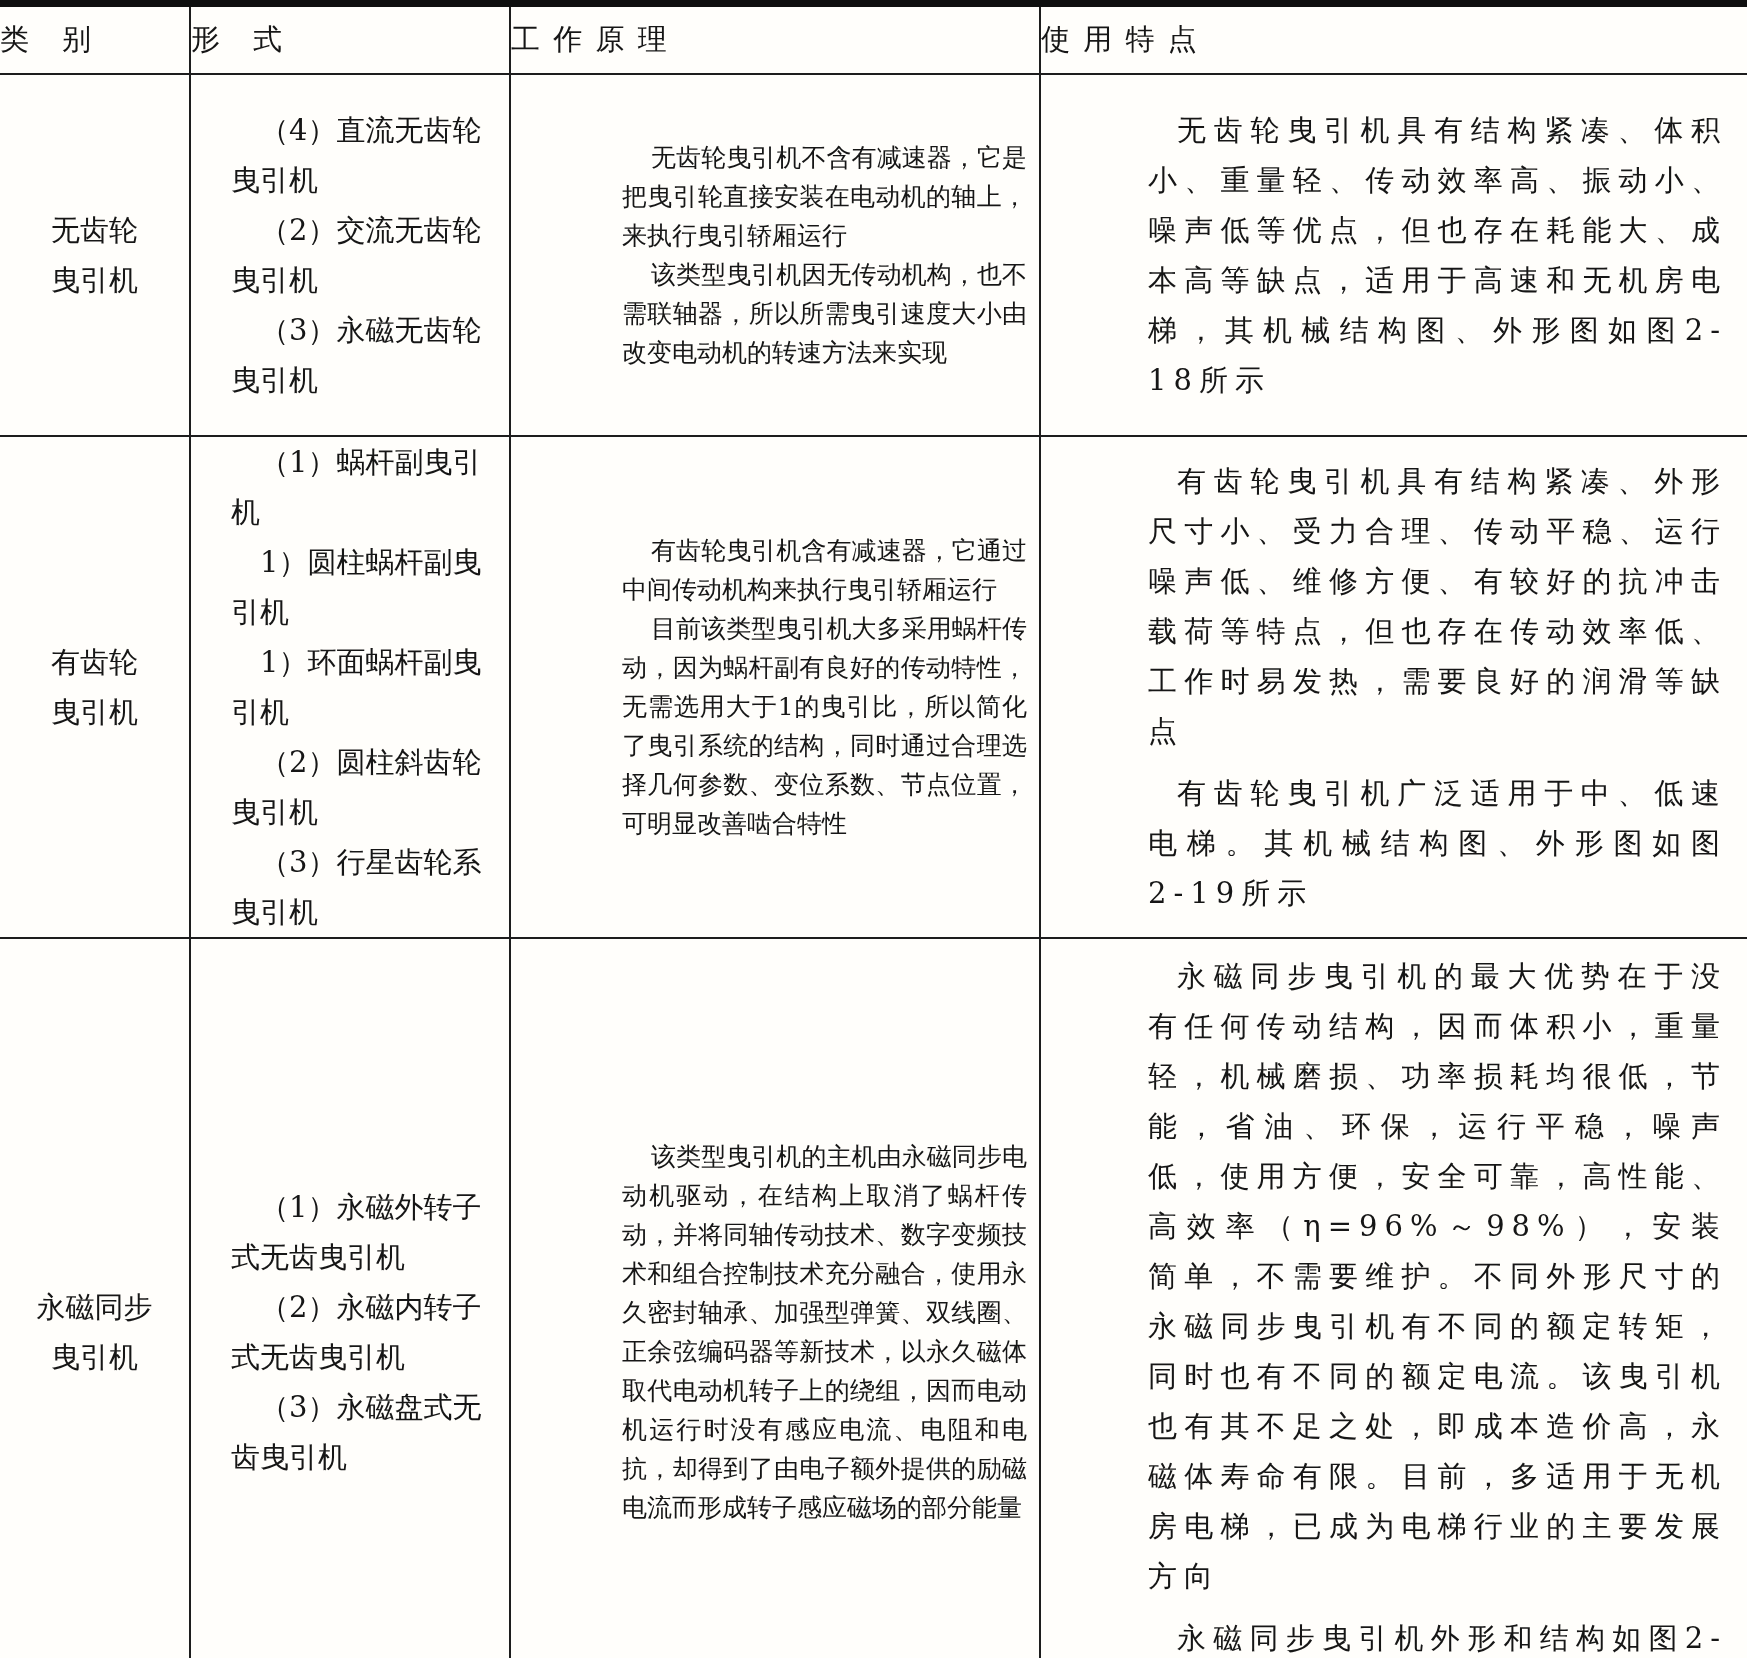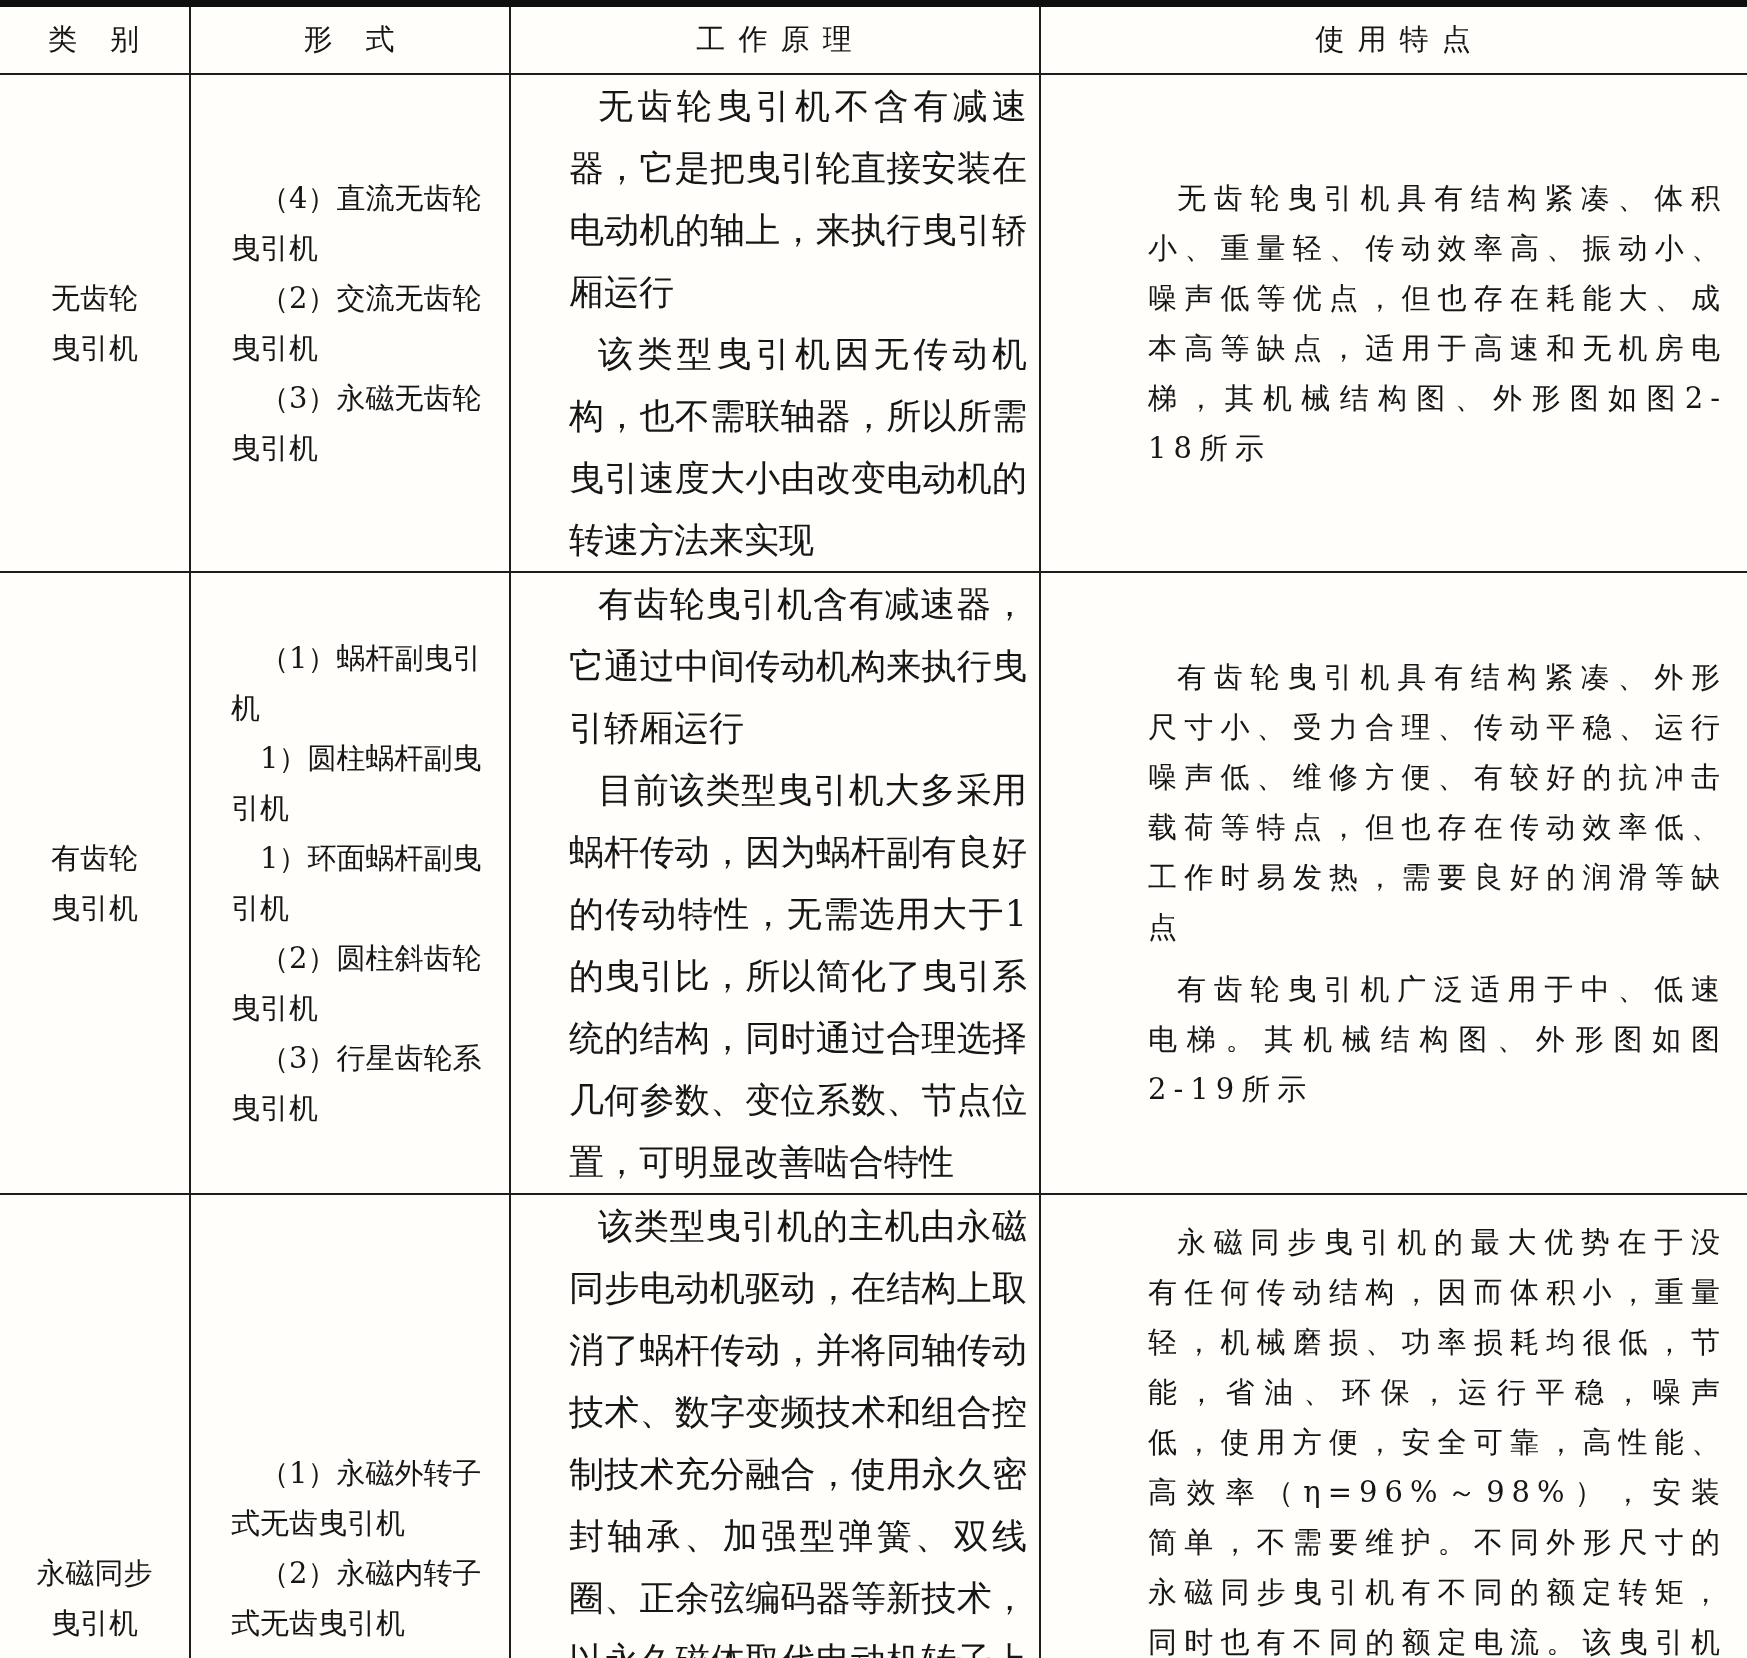--- a/index.html
+++ b/index.html
@@ -19,37 +19,37 @@
     border-bottom: 9px solid #0f0f0f;
   }
   th, td { vertical-align: middle; font-weight: normal; padding: 0; }
   th + th, td + td { border-left: 2px solid #1d1d1d; }
   thead tr { height: 70px; border-bottom: 2px solid #1d1d1d; }
   tbody tr { border-bottom: 2px solid #1d1d1d; }
   tbody tr:last-child { border-bottom: none; }
   tr.r1 { height: 362px; }
   tr.r2 { height: 478px; }
   tr.r3 { height: 723px; }
-  th { font-size: 29px; text-align: center; letter-spacing: 2px; }
+  th { font-size: 29px; text-align: left; letter-spacing: 2px; }
   td.cat {
     text-align: center;
     font-size: 29px;
     line-height: 50px;
     margin-top: 9px;
   }
   td.form {
     font-size: 29px;
     line-height: 50px;
     padding: 0 16px 0 40px;
   }
   td.form p { margin: 0; text-indent: 29px; }
   td.principle {
-    font-size: 35px;
-    line-height: 62px;
-    padding: 0 12px 0 58px;
+    font-size: 25px;
+    line-height: 39px;
+    padding: 0 12px 0 111px;
     text-align: justify;
   }
   td.principle p { margin: 0; text-indent: 29px; }
   td.features {
     font-size: 29px;
     line-height: 50px;
     letter-spacing: 7px;
     padding: 0 8px 0 95px;
     text-align: justify;
   }

